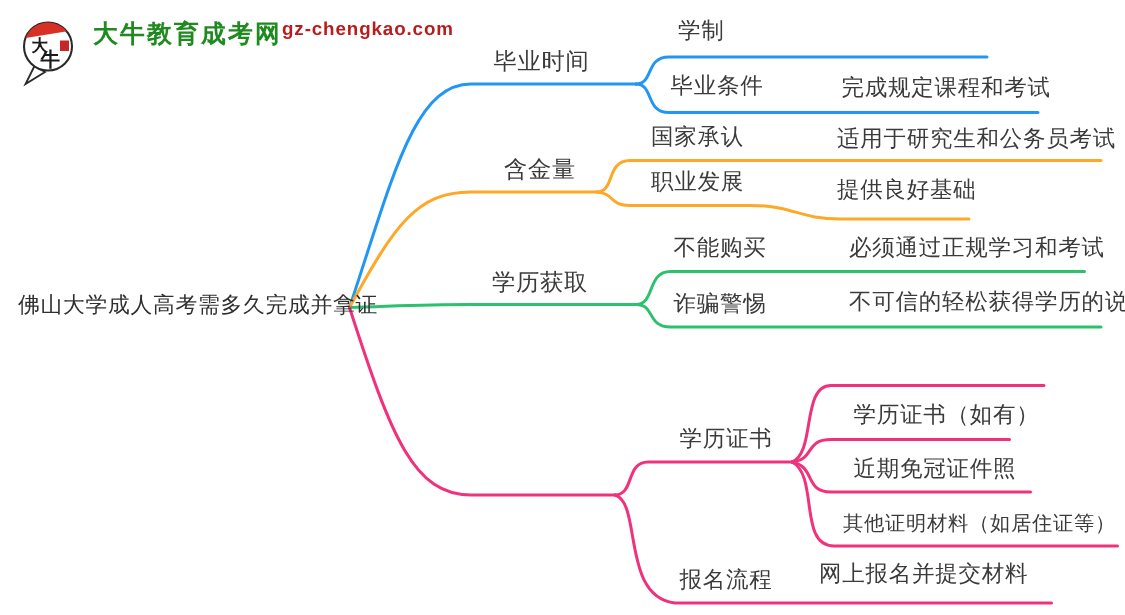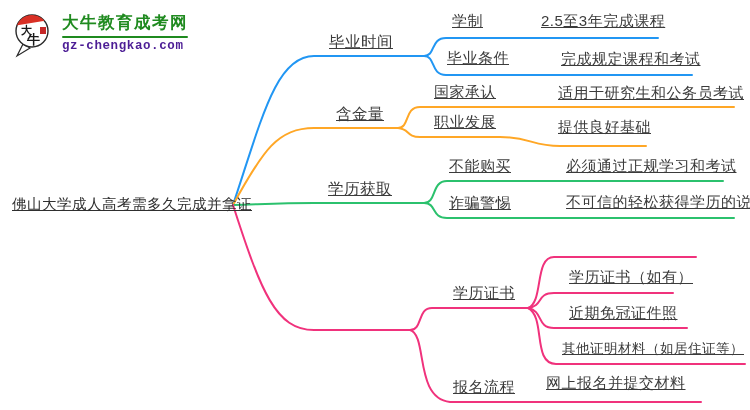--- a/index.html
+++ b/index.html
@@ -4,29 +4,29 @@
 <style>
   html,body{margin:0;padding:0;background:#fff;}
   #stage{
     position:relative;width:750px;height:410px;background:#ffffff;overflow:hidden;
     font-family:"Liberation Sans","DejaVu Sans",sans-serif;
   }
   #wires{position:absolute;left:0;top:0;width:750px;height:410px;}
   #wires path{fill:none;stroke-width:2;stroke-linecap:round;}
   .lbl{
     position:absolute;white-space:nowrap;color:#3b3b3b;
-    font-size:15px;line-height:1.25;letter-spacing:0.5px;text-decoration:underline;
+    font-size:15px;line-height:1.25;letter-spacing:0.5px;
   }
   .root{font-size:14.5px;color:#2f2f2f;text-align:center;}
   .l2{font-size:15.5px;}
   .sm{font-size:13.5px;}
   
   #logo{position:absolute;left:12px;top:12px;display:flex;align-items:flex-start;}
   #logo-badge{width:44px;height:48px;flex:0 0 auto;}
-  #logo-text{margin-left:6px;display:flex;flex-direction:column;font-family:Liberation Mono, monospace;}
+  #logo-text{margin-left:6px;display:flex;flex-direction:row;}
   .logo-title{font-size:16.5px;font-weight:bold;letter-spacing:1.5px;}
   .logo-rule{height:2px;margin:2px 0 1px 0;border-radius:1px;}
   .logo-domain{font-size:12.5px;font-weight:bold;letter-spacing:0.6px;}
 </style>
 </head>
 <body>
 
 <div id="stage">
 
   <svg id="wires" viewBox="0 0 750 410">
@@ -62,40 +62,39 @@
       <path d="M11,32 L5,44 L18,36 Z" fill="#ffffff" stroke="#2a2a2a" stroke-width="1.2"></path>
       <circle cx="20" cy="19" r="16" fill="#ffffff" stroke="#2a2a2a" stroke-width="1.4"></circle>
       <rect x="-2" y="-4" width="46" height="15" fill="#d93025" clip-path="url(#bc)" transform="rotate(-9 20 19)"></rect>
       <text x="9" y="22" font-size="11" font-weight="bold" fill="#1a1a1a">大</text>
       <text x="15" y="32" font-size="13" font-weight="bold" fill="#1a1a1a">牛</text>
       <rect x="28" y="15" width="6" height="7" fill="#c62828"></rect>
     </svg>
     <div id="logo-text">
       <span class="logo-title" style="color:#1f8a1f">大牛教育成考网</span>
       <div class="logo-rule" style="background:#1f8a1f"></div>
-      <span class="logo-domain" style="color:#4c1d95">gz-chengkao.com</span>
+      <span class="logo-domain" style="color:#b91c1c">gz-chengkao.com</span>
     </div>
   </div>
 
   <div class="lbl root" style="left:12px;top:195px">佛山大学成人高考需多久完成并拿证</div>
 
   <div class="lbl l2" style="left:329px;top:32px">毕业时间</div>
   <div class="lbl l2" style="left:336px;top:104px">含金量</div>
   <div class="lbl l2" style="left:328px;top:179px">学历获取</div>
 
   <div class="lbl" style="left:452px;top:12px">学制</div>
   <div class="lbl" style="left:447px;top:49px">毕业条件</div>
   <div class="lbl" style="left:434px;top:83px">国家承认</div>
   <div class="lbl" style="left:434px;top:113px">职业发展</div>
   <div class="lbl" style="left:449px;top:157px">不能购买</div>
   <div class="lbl" style="left:449px;top:194px">诈骗警惕</div>
   <div class="lbl" style="left:453px;top:284px">学历证书</div>
   <div class="lbl" style="left:453px;top:378px">报名流程</div>
 
-  <div class="lbl" style="left:541px;top:12px">2.5至3年完成课程</div>
   <div class="lbl" style="left:561px;top:50px">完成规定课程和考试</div>
   <div class="lbl" style="left:558px;top:118px">提供良好基础</div>
   <div class="lbl" style="left:558px;top:84px">适用于研究生和公务员考试</div>
   <div class="lbl" style="left:566px;top:157px">必须通过正规学习和考试</div>
   <div class="lbl" style="left:566px;top:193px">不可信的轻松获得学历的说法</div>
   <div class="lbl" style="left:569px;top:268px">学历证书（如有）</div>
   <div class="lbl" style="left:569px;top:304px">近期免冠证件照</div>
   <div class="lbl sm" style="left:562px;top:341px">其他证明材料（如居住证等）</div>
   <div class="lbl" style="left:546px;top:374px">网上报名并提交材料</div>
 

